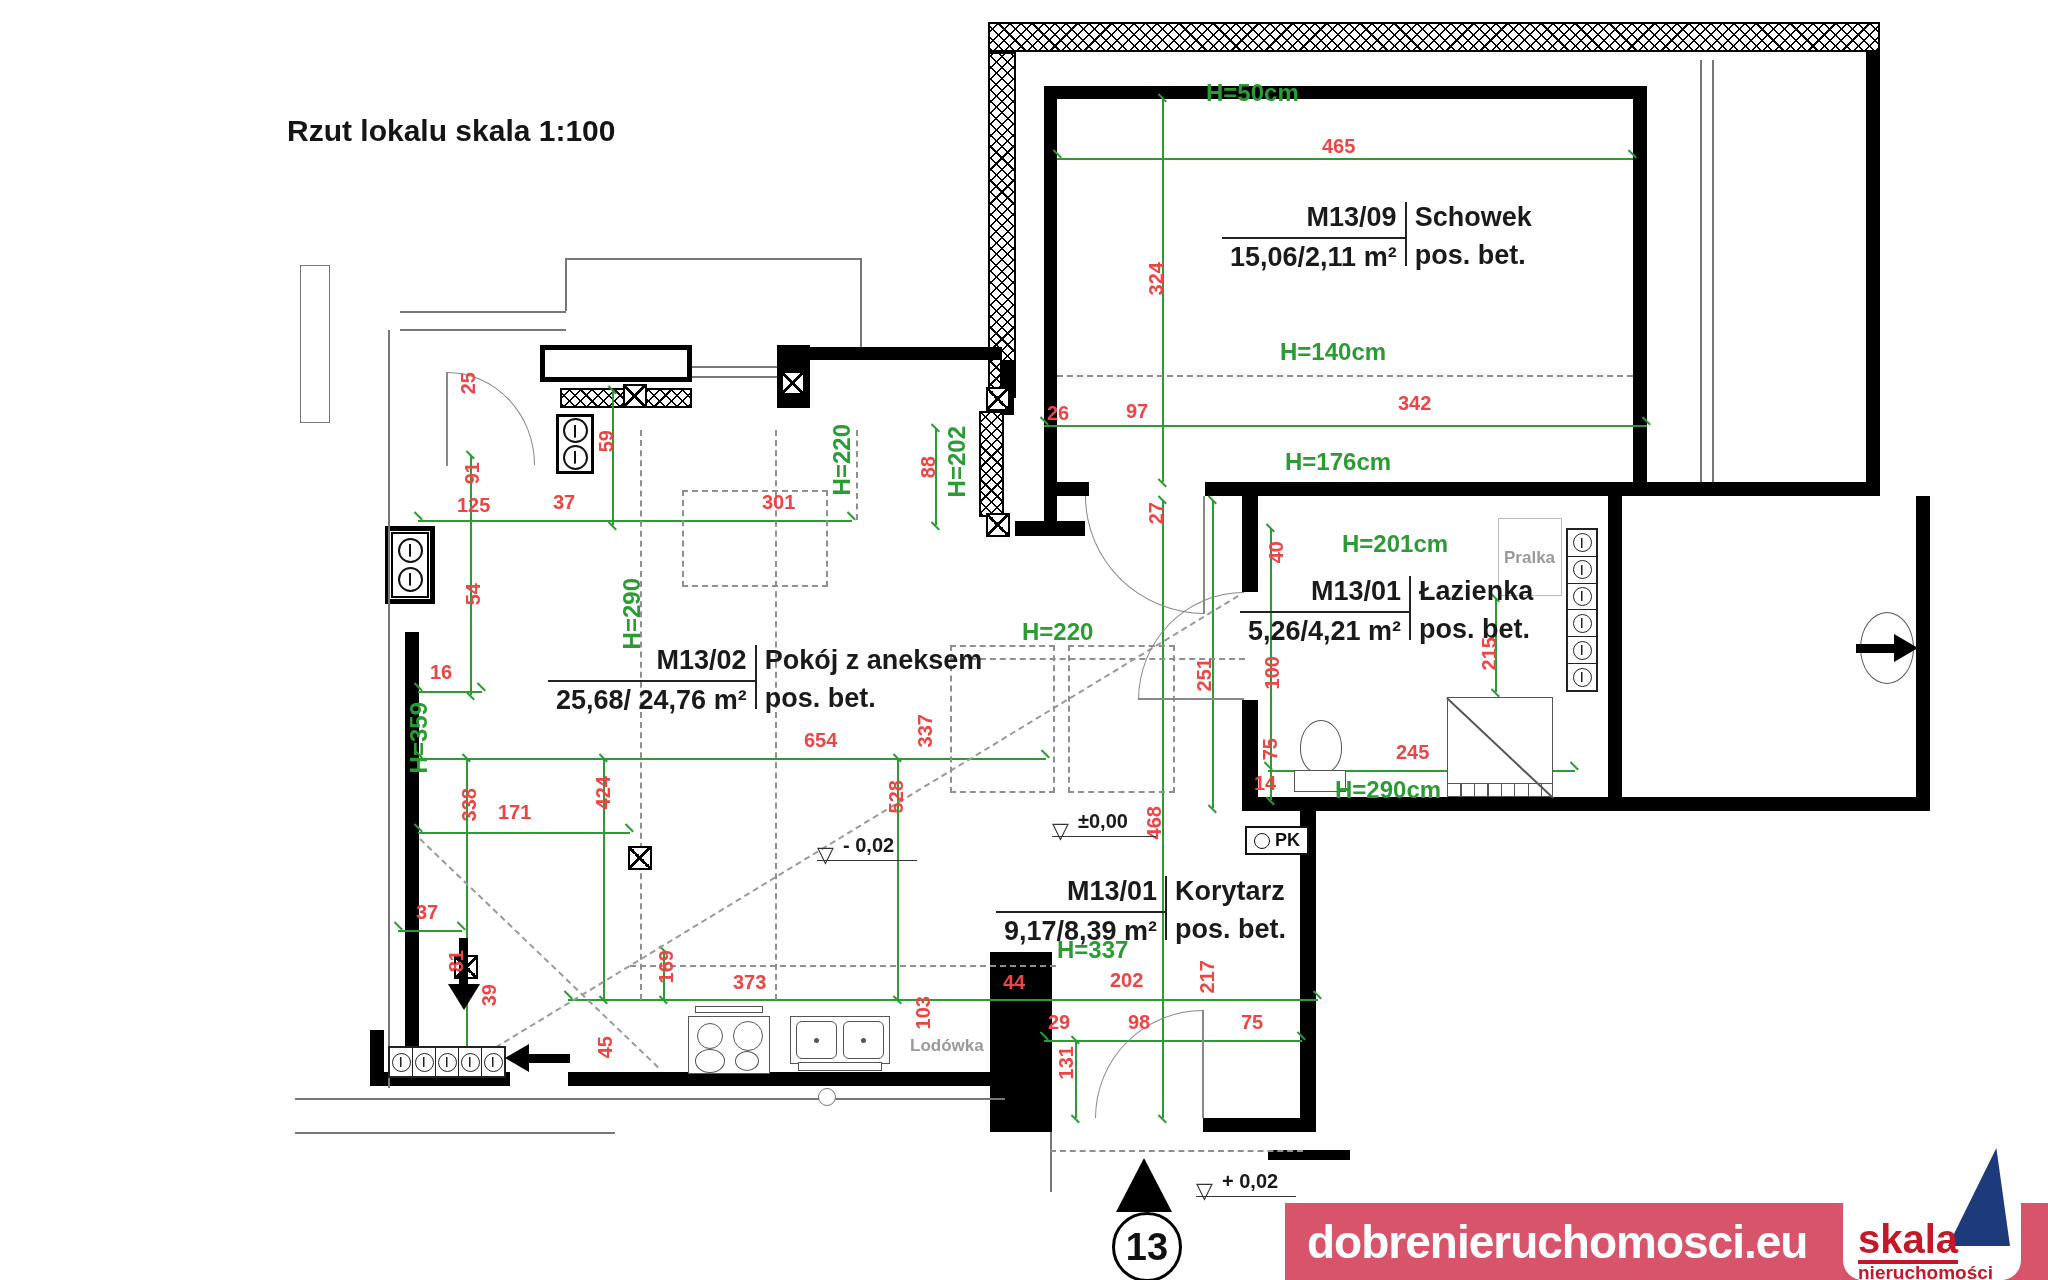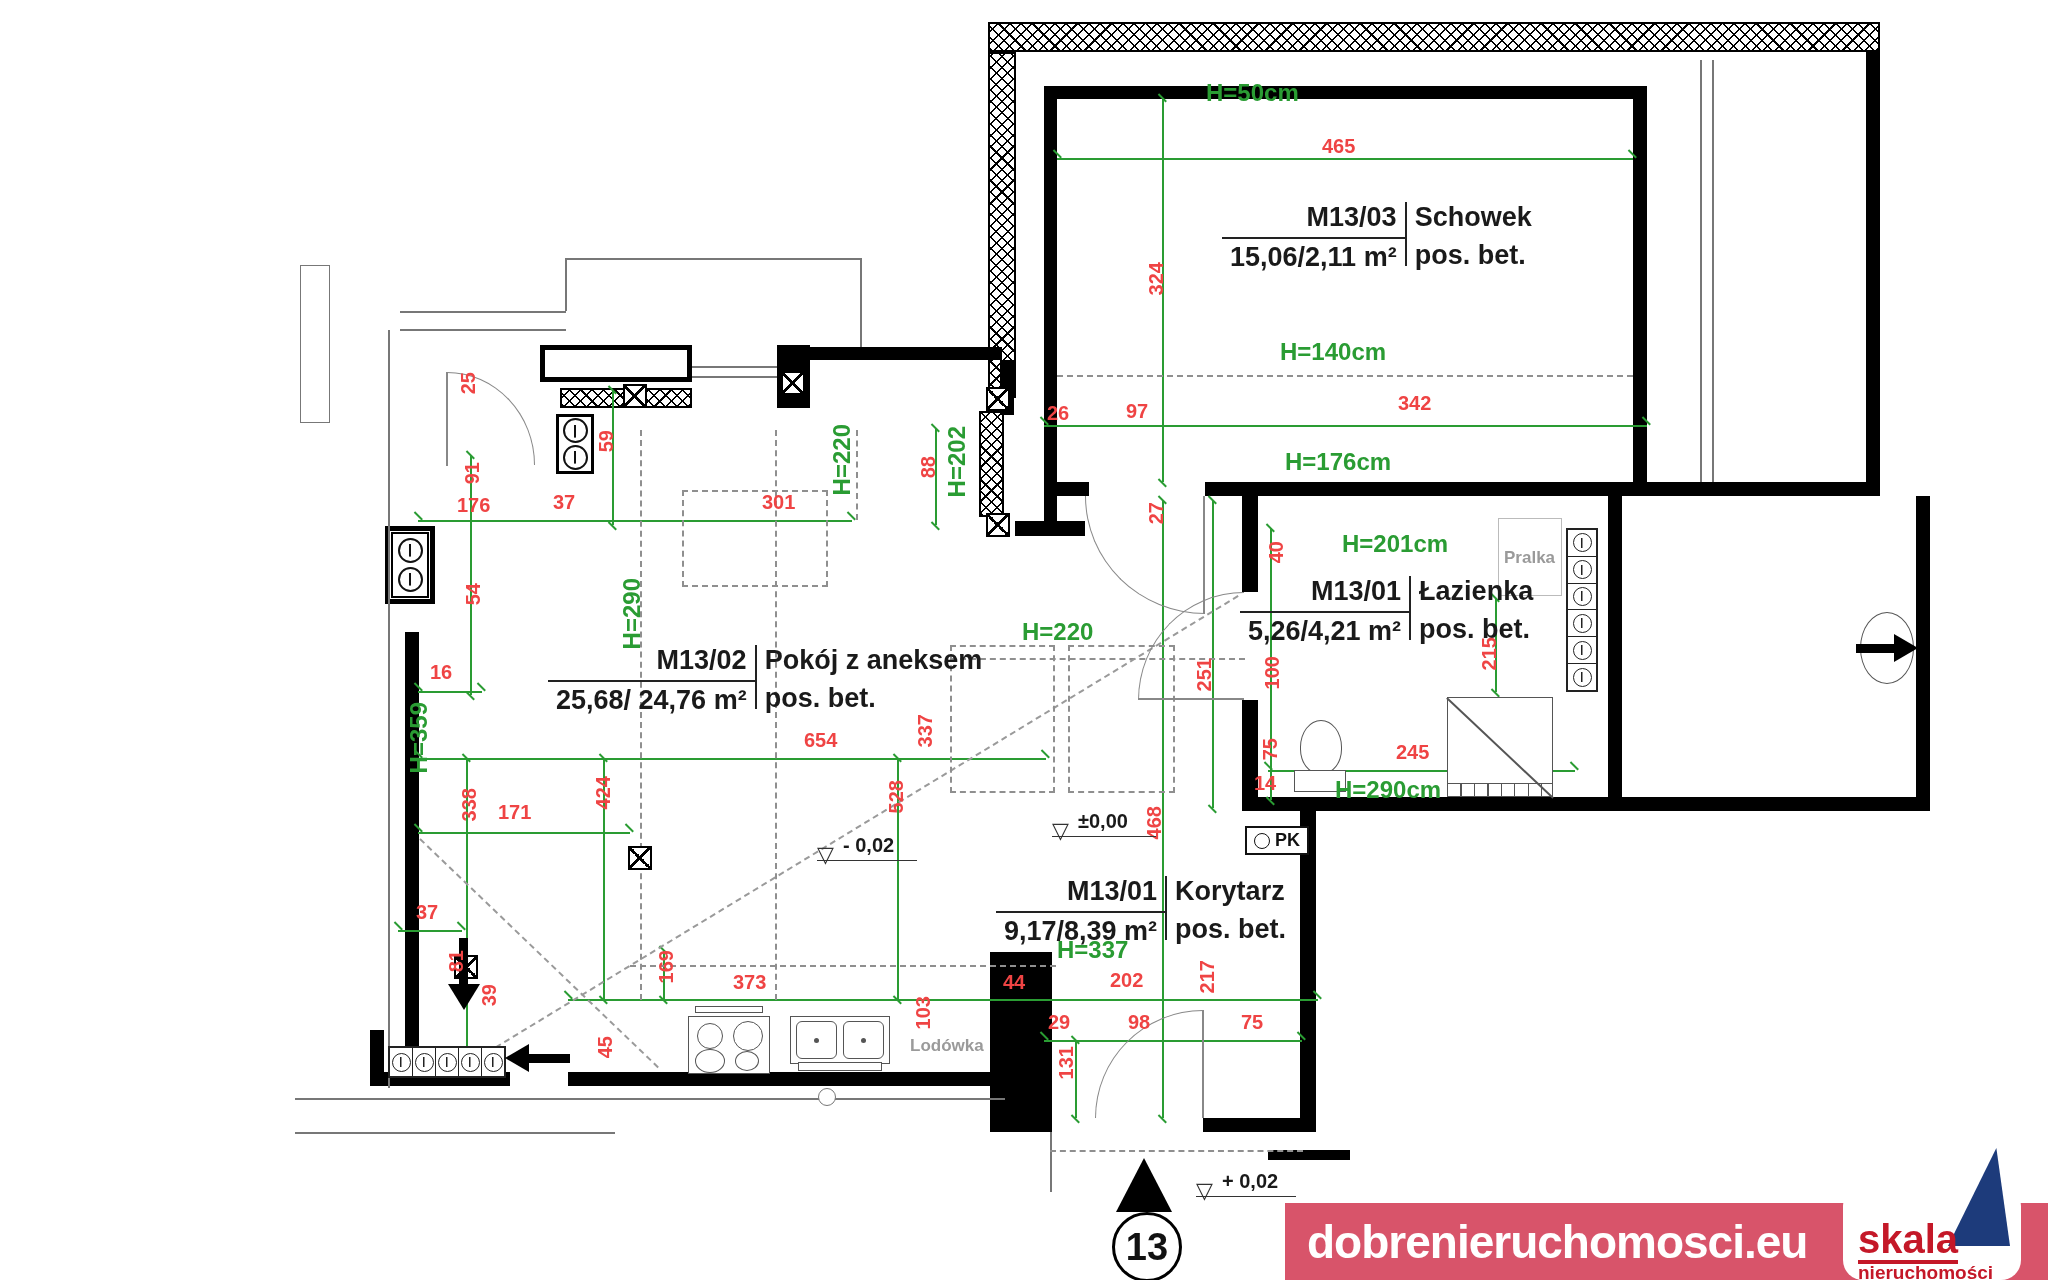--- a/index.html
+++ b/index.html
@@ -91,20 +91,21 @@
   .sinkb{position:absolute;border:1.5px solid #555;border-radius:6px;box-sizing:border-box;}
   .sdot{position:absolute;width:5px;height:5px;background:#555;border-radius:50%;}
   .shower-grid{position:absolute;border:1.5px solid #555;box-sizing:border-box;
       background:repeating-linear-gradient(90deg,transparent 0 12px,#555 12px 13.5px);}
   .shdiag{position:absolute;height:1.5px;background:#555;transform-origin:left center;}
 </style>
 </head>
 <body>
 
 <div id="plan">
+  <div id="title">Rzut lokalu skala 1:100</div>
 
   <div class="hx" style="left:988px;top:22px;width:892px;height:30px;"></div>
   <div class="hx" style="left:988px;top:52px;width:28px;height:346px;"></div>
   <div class="hx" style="left:560px;top:388px;width:132px;height:20px;"></div>
   <div class="hx" style="left:979px;top:411px;width:25px;height:106px;"></div>
   <div class="hx" style="left:305px;top:288px;width:20px;height:28px;"></div>
 
   <div class="w" style="left:1044px;top:86px;width:603px;height:13px;"></div>
   <div class="w" style="left:1044px;top:86px;width:13px;height:450px;"></div>
   <div class="w" style="left:1633px;top:86px;width:14px;height:410px;"></div>
@@ -283,21 +284,21 @@
   <div id="pk-box" style="left:1245px;top:826px;">
     <span class="pkc"></span>
     <span>PK</span>
   </div>
 
   <div class="gray" style="left:1504px;top:548px;">Pralka</div>
   <div class="gray" style="left:910px;top:1036px;">Lodówka</div>
 
   <div class="room-label" style="left:1222px;top:202px;">
     <div class="rl-left">
-        <div class="rl-id">M13/03</div>
+        <div class="rl-id">M13/09</div>
       <div class="rl-area">15,06/2,11 m²</div>
       </div>
     <div class="rl-div" style="height: 64px;"></div>
     <div class="rl-right">
         <div class="rl-name">Schowek</div>
       <div class="rl-floor">pos. bet.</div>
       </div>
   </div>
   <div class="room-label" style="left:1240px;top:576px;">
     <div class="rl-left">
@@ -369,21 +370,21 @@
     <div class="dim vtx" style="left: 446px; top: 950px;">81</div>
     <div class="dim" style="left: 416px; top: 902px;">37</div>
     <div class="dim" style="left: 498px; top: 802px;">171</div>
     <div class="dim vtx" style="left: 459px; top: 788px;">338</div>
     <div class="dim vtx" style="left: 593px; top: 776px;">424</div>
     <div class="dim vtx" style="left: 886px; top: 780px;">528</div>
     <div class="dim vtx" style="left: 915px; top: 714px;">337</div>
     <div class="dim" style="left: 804px; top: 730px;">654</div>
     <div class="dim" style="left: 430px; top: 662px;">16</div>
     <div class="dim vtx" style="left: 463px; top: 583px;">54</div>
-    <div class="dim" style="left: 457px; top: 495px;">176</div>
+    <div class="dim" style="left: 457px; top: 495px;">125</div>
     <div class="dim" style="left: 553px; top: 492px;">37</div>
     <div class="dim" style="left: 762px; top: 492px;">301</div>
     <div class="dim vtx" style="left: 462px; top: 462px;">91</div>
     <div class="dim vtx" style="left: 458px; top: 372px;">25</div>
     <div class="dim vtx" style="left: 596px; top: 430px;">59</div>
     <div class="dim vtx" style="left: 918px; top: 456px;">88</div>
     <div class="hgt" style="left: 1206px; top: 81px;">H=50cm</div>
     <div class="hgt" style="left: 1280px; top: 340px;">H=140cm</div>
     <div class="hgt" style="left: 1285px; top: 450px;">H=176cm</div>
     <div class="hgt" style="left: 1342px; top: 532px;">H=201cm</div>

